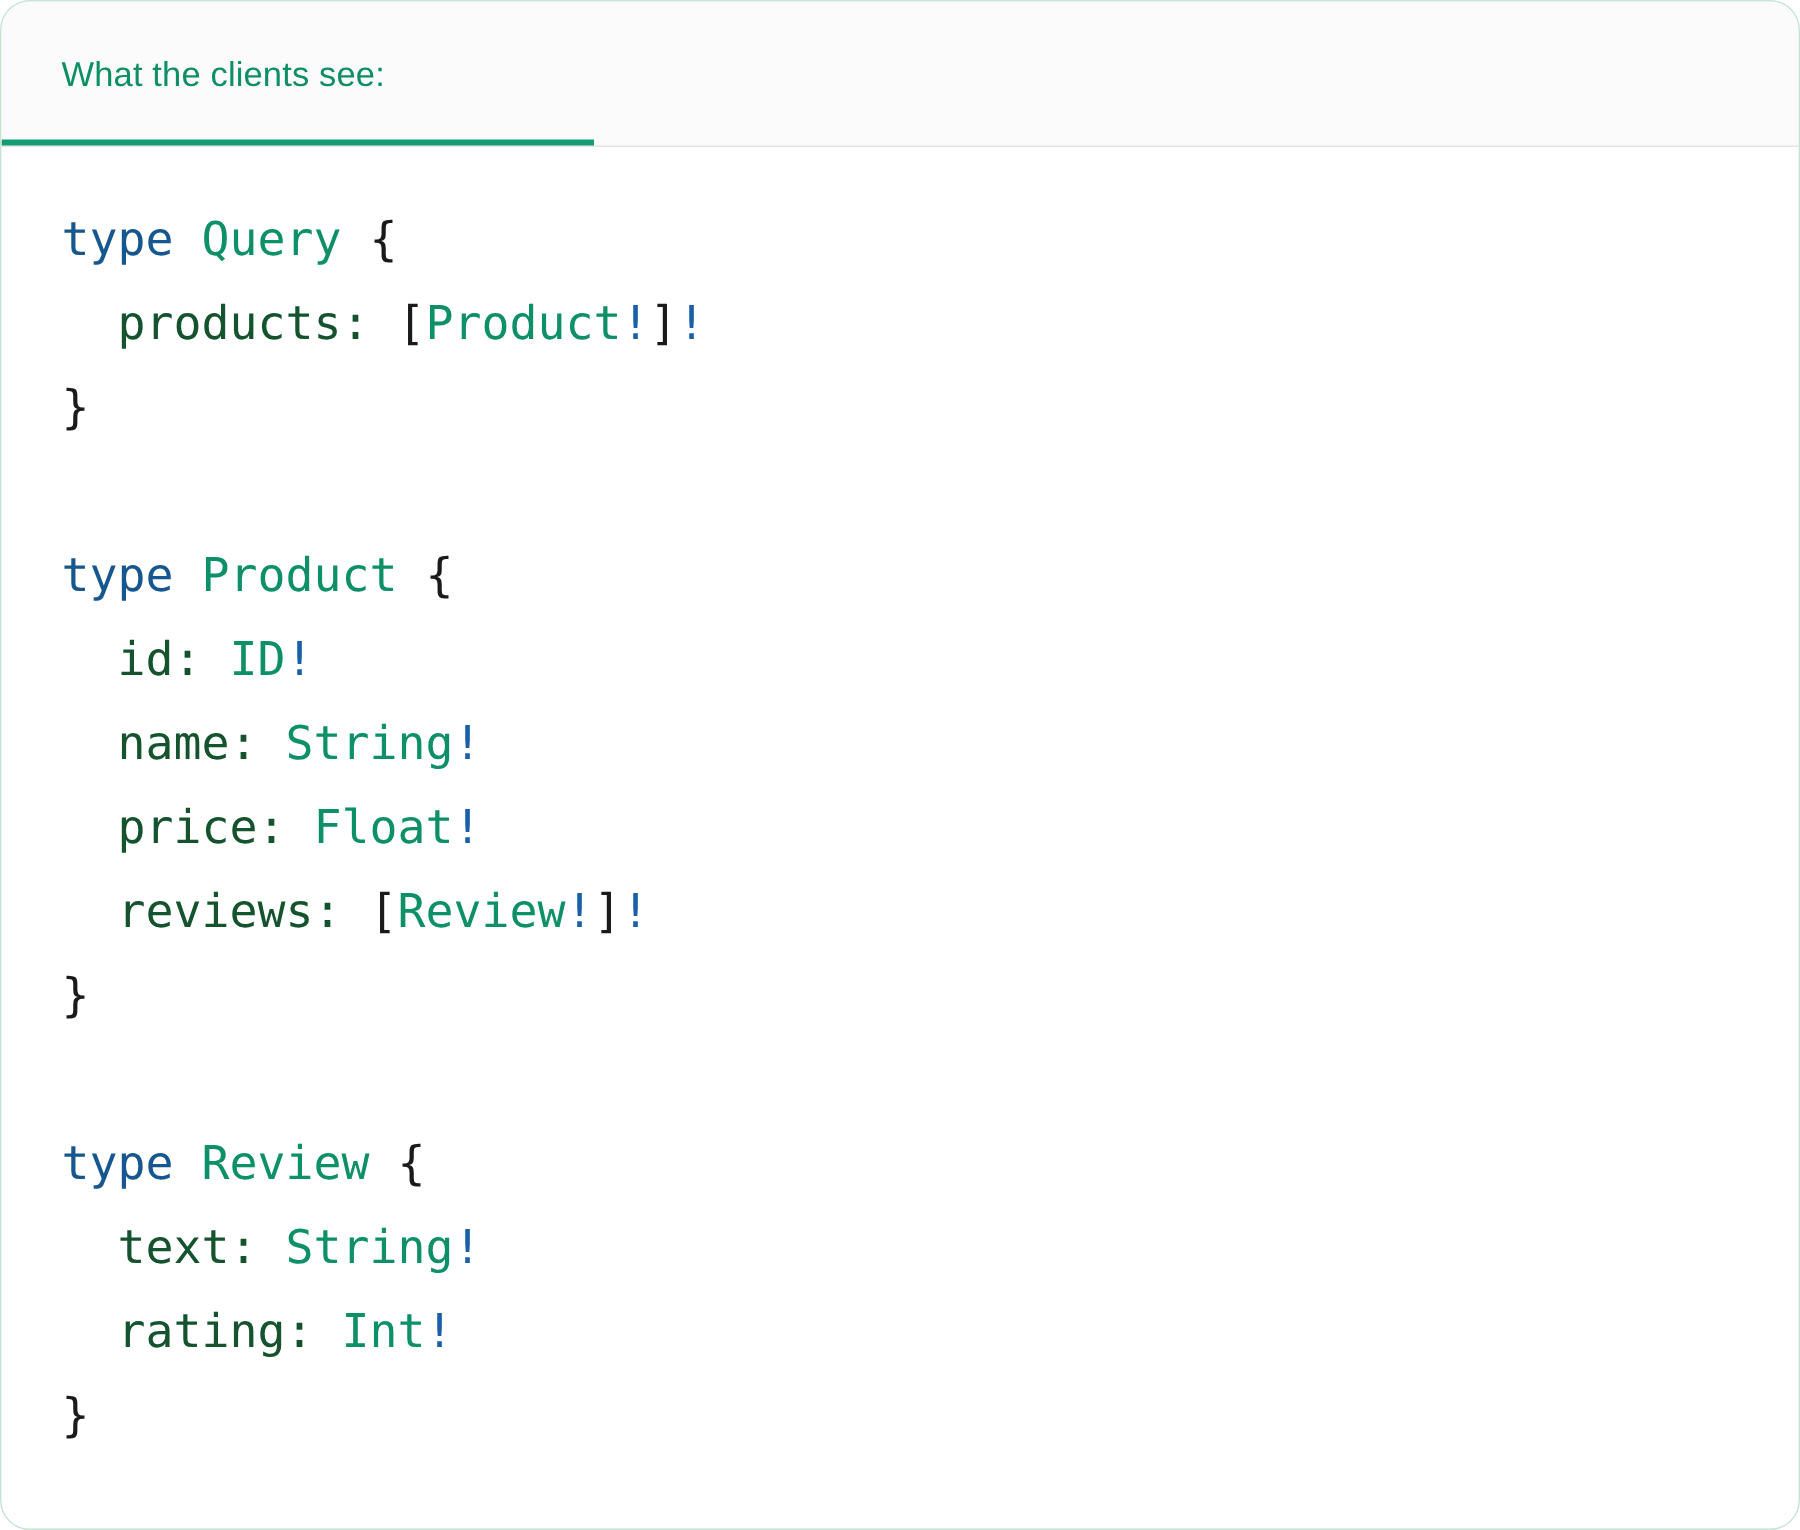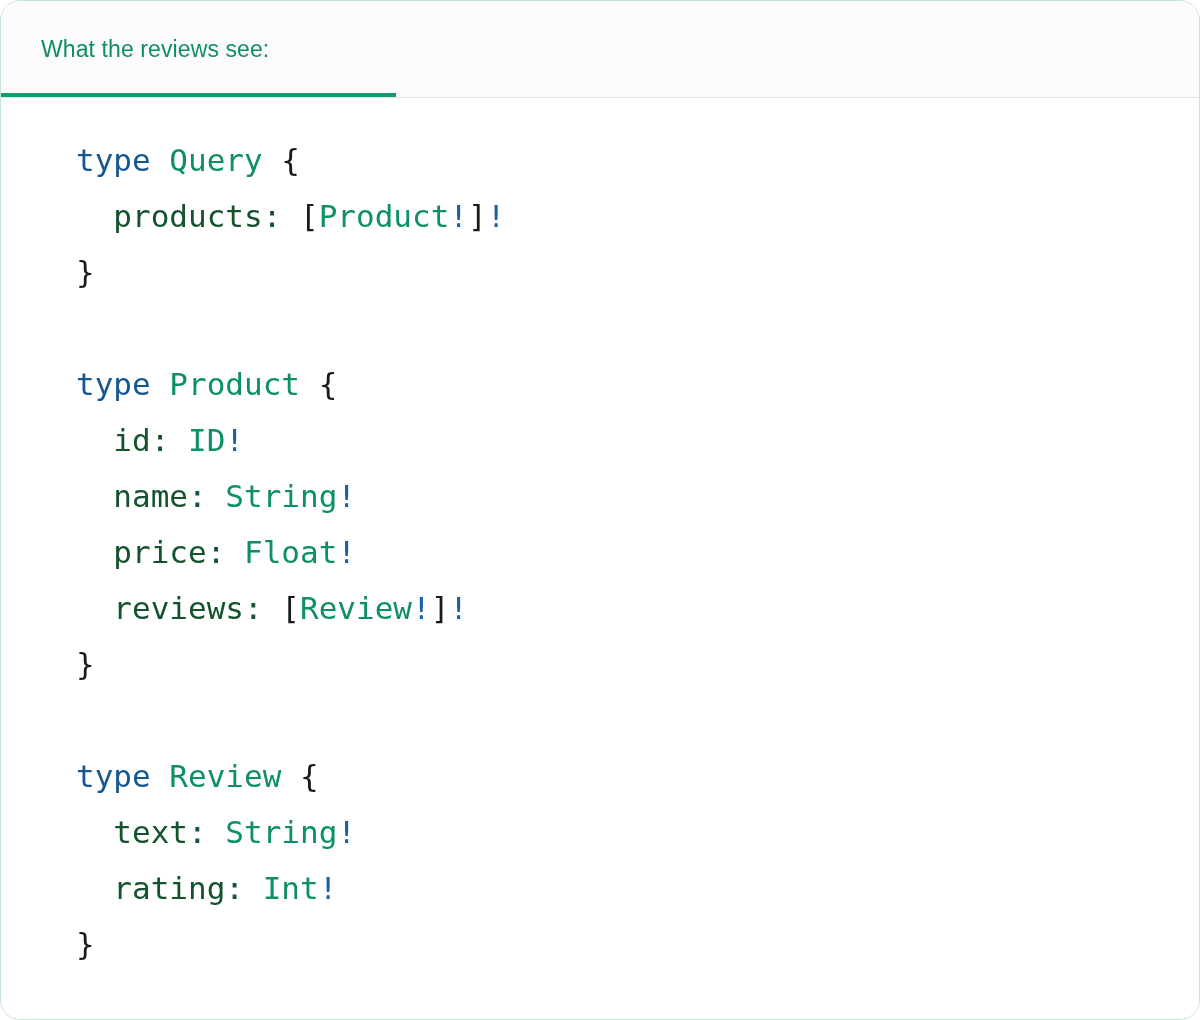--- a/index.html
+++ b/index.html
@@ -67,21 +67,20 @@
   }
 
   
   .code-pane {
     position: relative;
     background: #ffffff;
     padding: 34px 0 0 0;
     height: 920px;
     box-sizing: border-box;
     overflow: hidden;
-    margin-left: 35px;
   }
   .code {
     margin: 0;
     padding: 0 0 0 40px;
     font-family: "DejaVu Sans Mono", "Liberation Mono", monospace;
     font-size: 31px;
     line-height: 56px;
     color: #1a1a1a;
     white-space: pre;
     letter-spacing: 0;
@@ -101,21 +100,21 @@
   .tk-punc  { color: #1a1a1a; }
   .tk-field { color: #14532d; }
 </style>
 </head>
 <body>
 
 <div class="card">
 
   <div class="tabbar">
     <div class="tab">
-      <span class="tab-label">What the reviews see:</span>
+      <span class="tab-label">What the clients see:</span>
     </div>
     <div class="tab-underline"></div>
   </div>
 
   <div class="code-pane">
     <pre class="code" id="code-root"><span class="ln"><span class="tk-kw">type</span><span class="tk-punc"> </span><span class="tk-type">Query</span><span class="tk-punc"> </span><span class="tk-punc">{</span></span><span class="ln"><span class="tk-punc">  </span><span class="tk-field">products:</span><span class="tk-punc"> </span><span class="tk-punc">[</span><span class="tk-type">Product</span><span class="tk-bang">!</span><span class="tk-punc">]</span><span class="tk-bang">!</span></span><span class="ln"><span class="tk-punc">}</span></span><span class="ln blank">&nbsp;</span><span class="ln"><span class="tk-kw">type</span><span class="tk-punc"> </span><span class="tk-type">Product</span><span class="tk-punc"> </span><span class="tk-punc">{</span></span><span class="ln"><span class="tk-punc">  </span><span class="tk-field">id:</span><span class="tk-punc"> </span><span class="tk-type">ID</span><span class="tk-bang">!</span></span><span class="ln"><span class="tk-punc">  </span><span class="tk-field">name:</span><span class="tk-punc"> </span><span class="tk-type">String</span><span class="tk-bang">!</span></span><span class="ln"><span class="tk-punc">  </span><span class="tk-field">price:</span><span class="tk-punc"> </span><span class="tk-type">Float</span><span class="tk-bang">!</span></span><span class="ln"><span class="tk-punc">  </span><span class="tk-field">reviews:</span><span class="tk-punc"> </span><span class="tk-punc">[</span><span class="tk-type">Review</span><span class="tk-bang">!</span><span class="tk-punc">]</span><span class="tk-bang">!</span></span><span class="ln"><span class="tk-punc">}</span></span><span class="ln blank">&nbsp;</span><span class="ln"><span class="tk-kw">type</span><span class="tk-punc"> </span><span class="tk-type">Review</span><span class="tk-punc"> </span><span class="tk-punc">{</span></span><span class="ln"><span class="tk-punc">  </span><span class="tk-field">text:</span><span class="tk-punc"> </span><span class="tk-type">String</span><span class="tk-bang">!</span></span><span class="ln"><span class="tk-punc">  </span><span class="tk-field">rating:</span><span class="tk-punc"> </span><span class="tk-type">Int</span><span class="tk-bang">!</span></span><span class="ln"><span class="tk-punc">}</span></span></pre>
   </div>
 
 </div>
 

